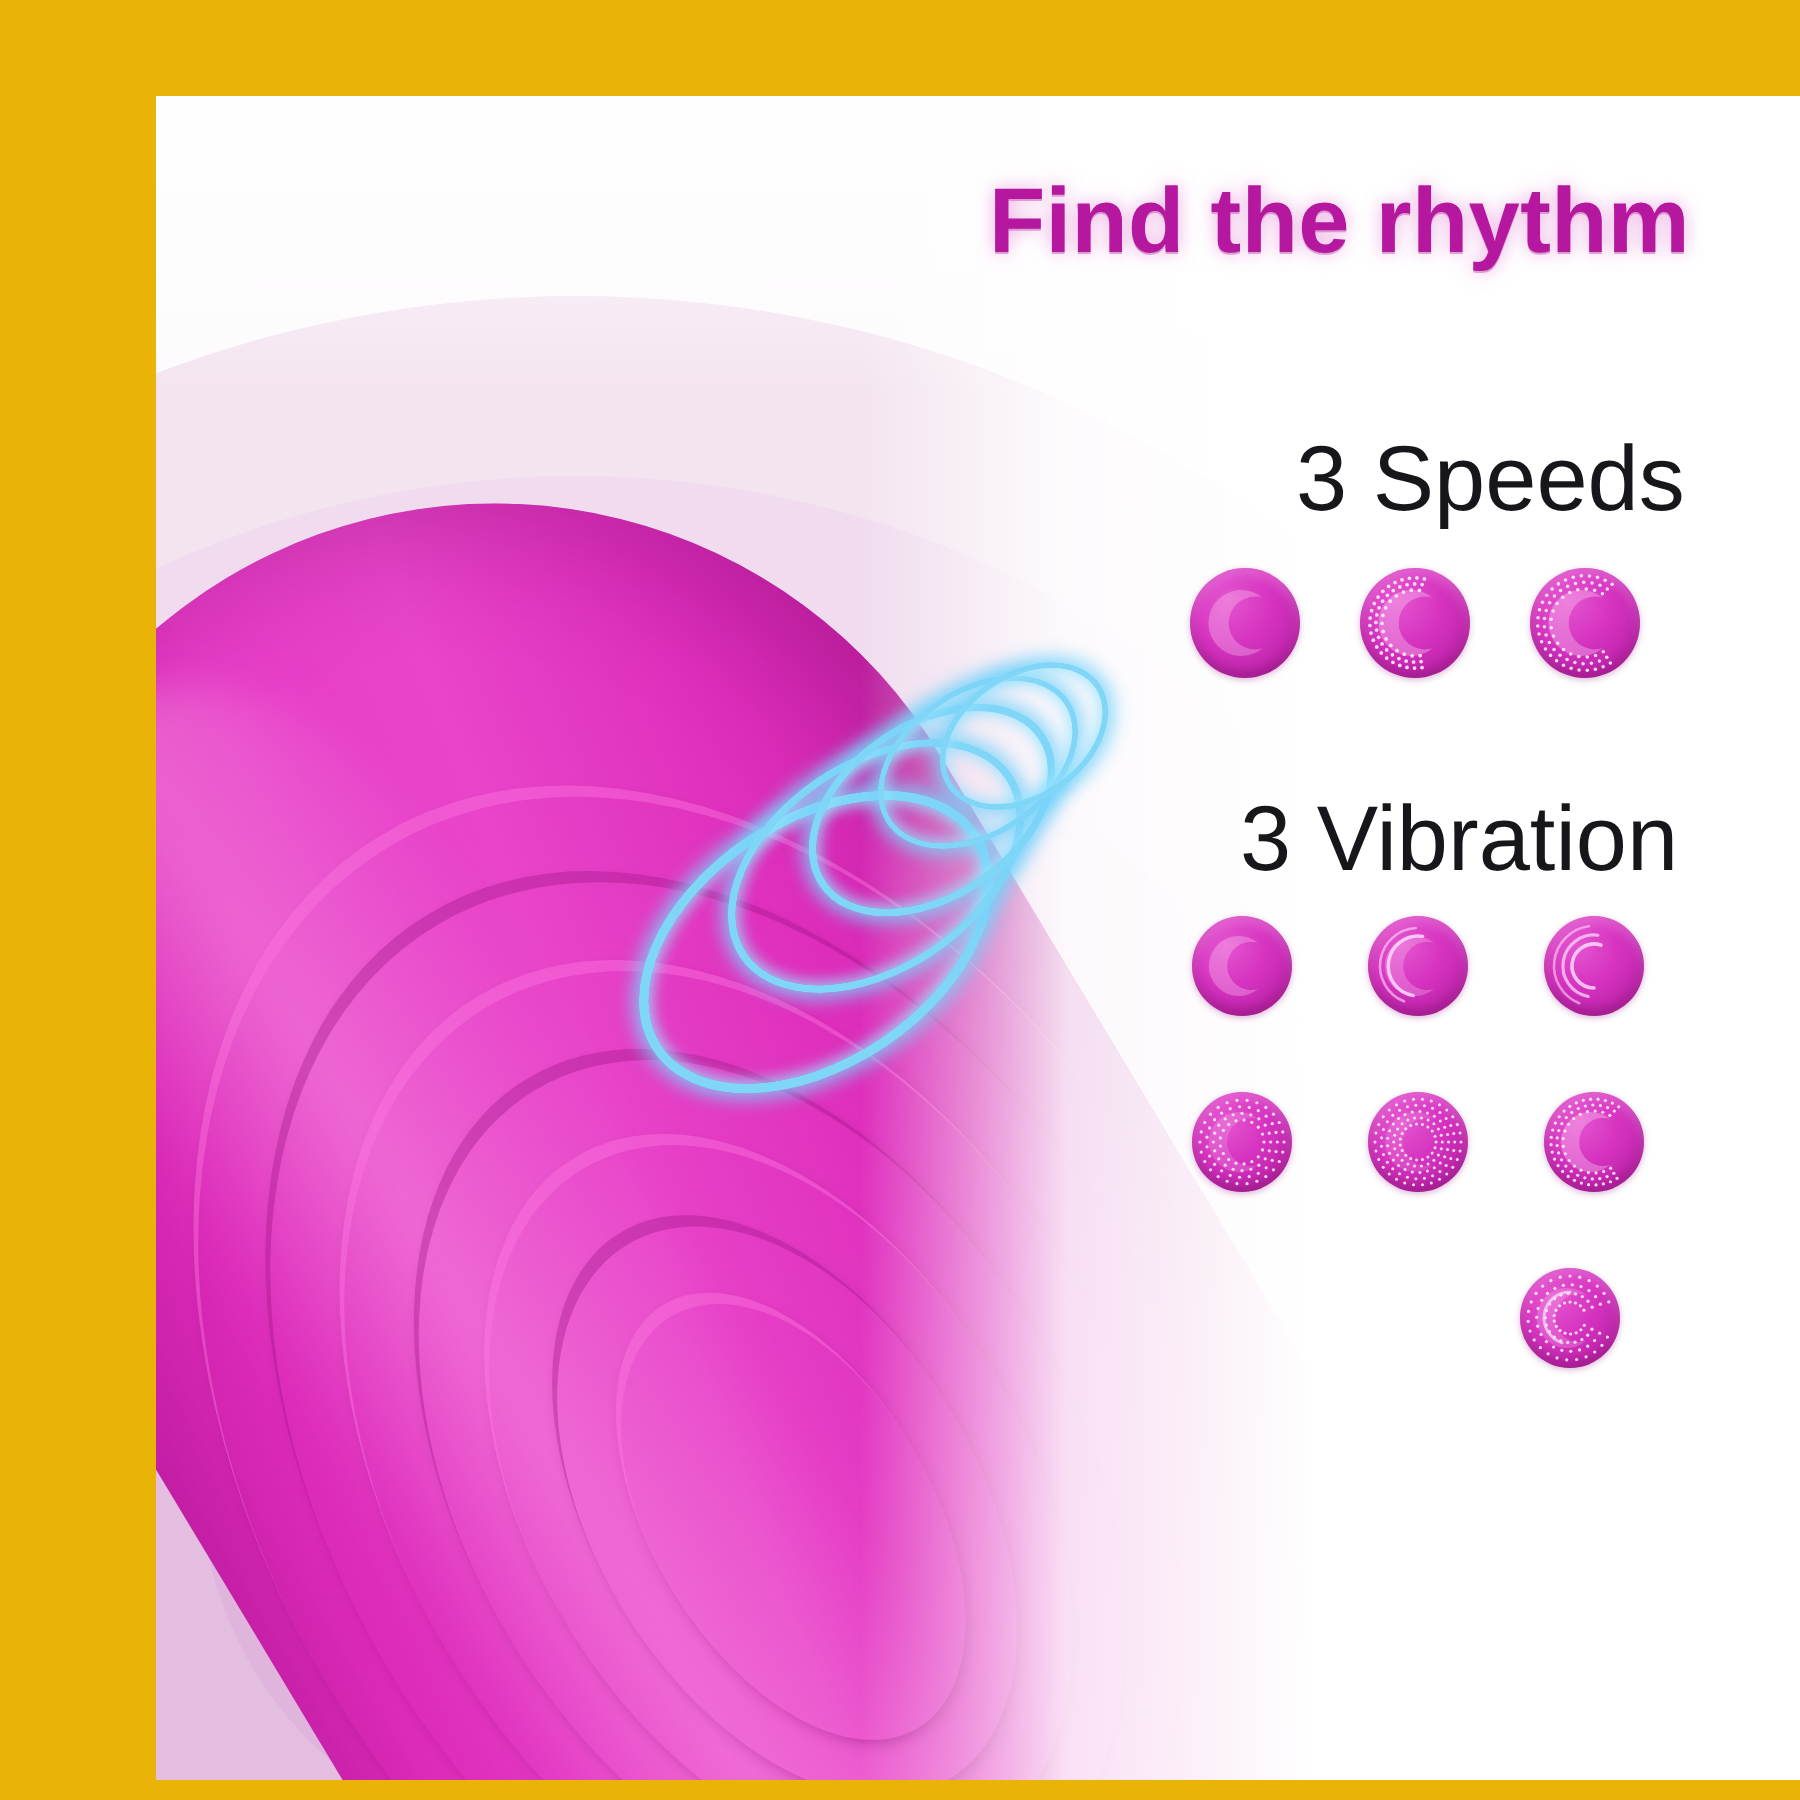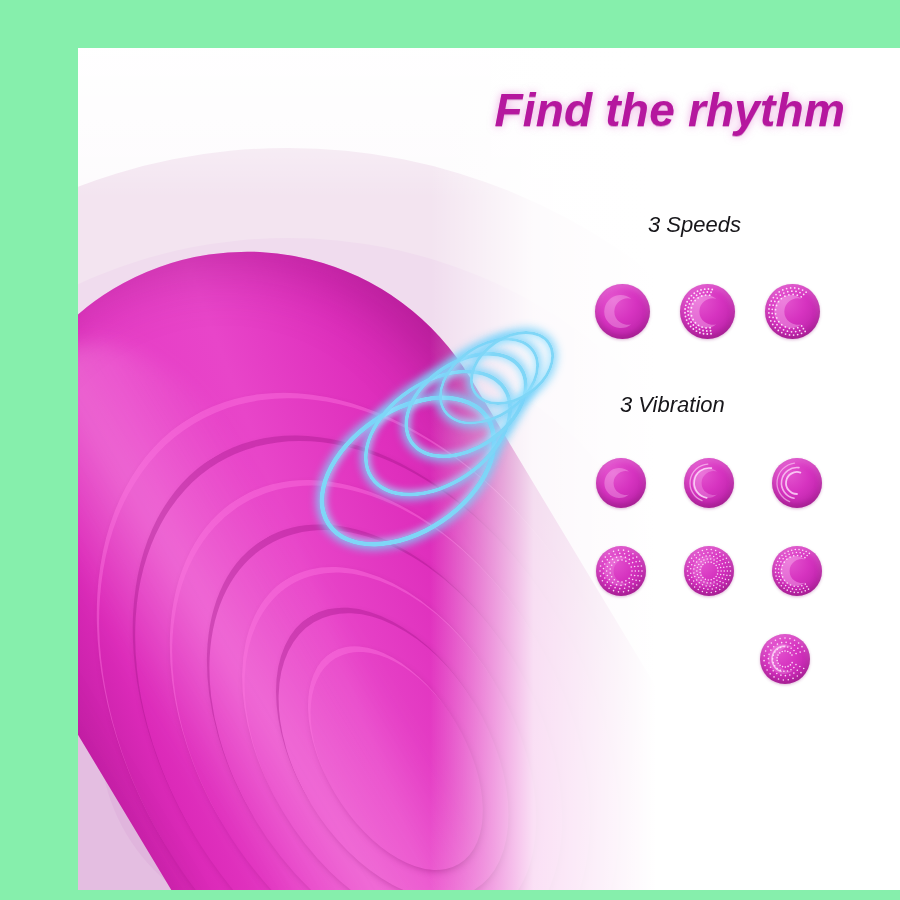--- a/index.html
+++ b/index.html
@@ -1,21 +1,21 @@
 <!DOCTYPE html>
 <html><head>
 <meta charset="utf-8">
 <style>
   html,body{margin:0;padding:0;}
   body{
     width:900px;height:900px;overflow:hidden;
     background:#ffffff;
     font-family:"Liberation Sans", sans-serif;
   }
-  #stage{position:relative;width:900px;height:900px;background:#86efac;overflow:hidden;font-style:italic;}
+  #stage{position:relative;width:900px;height:900px;background:#eab308;overflow:hidden;}
 
   
   #plate{
     position:absolute;left:78px;top:48px;width:822px;height:842px;
     background:#fdfbfd;overflow:hidden;
   }
 
   
   .ripple{
     position:absolute;border-radius:50%;
@@ -86,21 +86,21 @@
     text-align:right;
     font-size:46px;font-weight:bold;line-height:1.05;
     letter-spacing:.2px;
     color:#b5179e;
     text-shadow:0 0 9px rgba(220,100,200,.55), 0 1px 0 rgba(150,20,130,.35);
   }
 
   
   .feat-label{
     position:absolute;
-    font-size:22px;color:#17161a;white-space:nowrap;
+    font-size:46px;color:#17161a;white-space:nowrap;
   }
   #speeds-label{left:648px;top:212px;}
   #vib-label{left:620px;top:392px;}
 
   .icon-row{position:absolute;display:flex;}
   #speeds-row{left:595px;top:284px;gap:30px;}
   #vib-row-1{left:596px;top:458px;gap:38px;}
   #vib-row-2{left:596px;top:546px;gap:38px;}
   #vib-row-3{left:760px;top:634px;}
 

